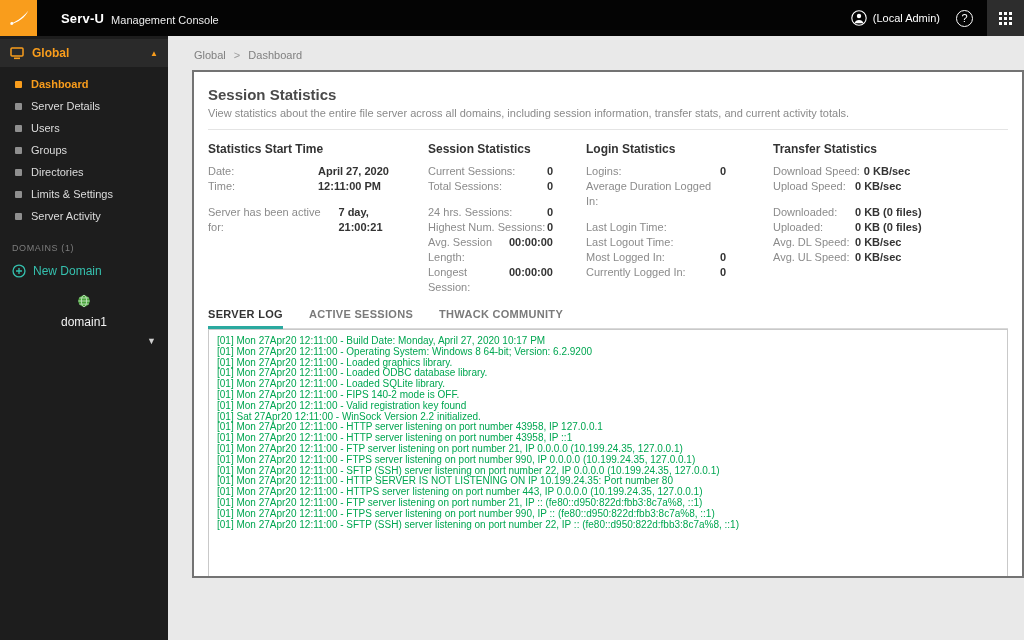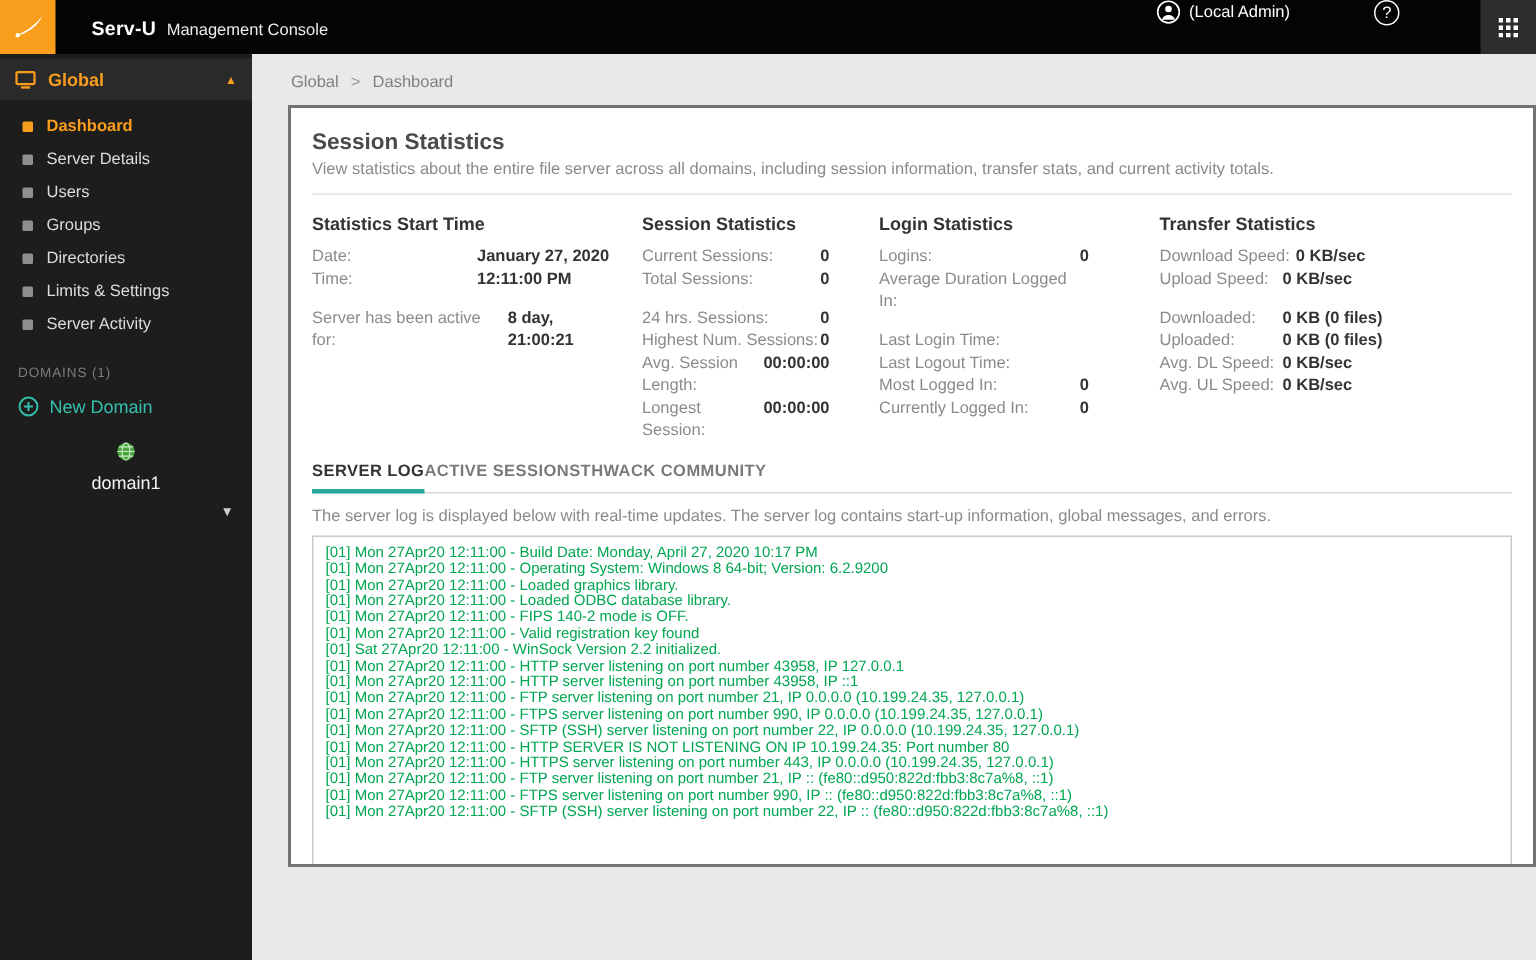--- a/index.html
+++ b/index.html
@@ -6,21 +6,21 @@
   html,body { width:1024px; height:640px; overflow:hidden; }
   body { font-family: "Liberation Sans", sans-serif; background:#e9e9e9; }
   .screen { position:relative; width:1024px; height:640px; overflow:hidden; }
 
   
   .topbar { position:absolute; top:0; left:0; width:1024px; height:36px; background:#040404; display:flex; align-items:center; z-index:5; }
   .logo { width:37px; height:36px; background:#f99d1c; display:flex; align-items:center; justify-content:center; cursor:pointer; }
   .brand { margin-left:24px; color:#fff; display:flex; align-items:flex-end; }
   .brand-name { font-size:13px; font-weight:bold; letter-spacing:.2px; }
   .brand-sub { font-size:11px; margin-left:7px; opacity:.92; }
-  .topbar-right { margin-left:auto; display:flex; align-items:flex-start; height:100%;gap:40px; }
+  .topbar-right { margin-left:auto; display:flex; align-items:center; height:100%; }
   .user-menu { display:flex; align-items:center; gap:6px; color:#fff; font-size:11px; margin-right:16px; cursor:pointer; }
   .help-btn { width:17px; height:17px; border:1px solid #fff; border-radius:50%; color:#fff; font-size:11px; display:flex; align-items:center; justify-content:center; margin-right:14px; cursor:pointer; }
   .apps-btn { width:37px; height:36px; background:#2d2d2d; display:flex; align-items:center; justify-content:center; cursor:pointer; }
 
   
   .sidebar { position:absolute; top:36px; left:0; width:168px; height:604px; background:#1d1d1d; }
   .global-row { height:28px; margin-top:3px; display:flex; align-items:center; gap:8px; padding:0 10px; background:#2a2a2a; color:#f99d1c; font-size:12px; font-weight:bold; cursor:pointer; }
   .global-row .chev { margin-left:auto; font-size:8px; color:#f99d1c; }
   .nav { display:block; padding-top:6px; }
   .nav-item { height:22px; display:flex; align-items:center; gap:9px; padding-left:15px; color:#dcdcdc; font-size:11px; cursor:pointer; }
@@ -49,21 +49,21 @@
   .stat-row .label { color:#8b8b8b; }
   .stat-row .value { color:#333; font-weight:bold; }
   .stat-col.c1 { width:205px; margin-right:15px; }
   .stat-col.c1 .label { min-width:110px; padding-right:4px; }
   .stat-col.c2 { width:125px; margin-right:33px; }
   .stat-col.c2 .stat-row, .stat-col.c3 .stat-row { justify-content:space-between; }
   .stat-col.c3 { width:140px; margin-right:47px; }
   .stat-col.c4 { flex:1; }
   .stat-col.c4 .label { min-width:82px; padding-right:4px; }
 
-  .tabs { display:flex; margin-top:13px; border-bottom:1px solid #d9d9d9; }
+  .tabs { display:flex; gap:26px; margin-top:13px; border-bottom:1px solid #d9d9d9; }
   .tab { font-size:11px; font-weight:bold; color:#7a7a7a; letter-spacing:.3px; padding-bottom:6px; border-bottom:3px solid transparent; margin-bottom:-1px; cursor:pointer; }
   .tab.active { color:#333; border-bottom-color:#2aa99f; }
 
   .log-intro { font-size:11px; color:#8a8a8a; margin:9px 0 7px 0; }
   .log-box { border:1px solid #c9c9c9; height:250px; padding:6px 8px; overflow:hidden; }
   .log-line { font-size:10px; line-height:10.8px; color:#00a651; white-space:pre; }
 </style>
 </head>
 <body>
 
@@ -178,31 +178,31 @@
     <section class="card">
       <h1 class="panel-title">Session Statistics</h1>
       <p class="panel-desc">View statistics about the entire file server across all domains, including session information, transfer stats, and current activity totals.</p>
 
       <div class="stats" id="stats">
           <div class="stat-col c1">
             <div class="col-title">Statistics Start Time</div>
             <div class="stat-group">
               <div class="stat-row">
                 <span class="label">Date:</span>
-                <span class="value">January 27, 2020</span>
+                <span class="value">April 27, 2020</span>
               </div>
               <div class="stat-row">
                 <span class="label">Time:</span>
                 <span class="value">12:11:00 PM</span>
               </div>
             </div>
             <div class="stat-group">
               <div class="stat-row">
                 <span class="label">Server has been active for:</span>
-                <span class="value">8 day, 21:00:21</span>
+                <span class="value">7 day, 21:00:21</span>
               </div>
             </div>
           </div>
           <div class="stat-col c2">
             <div class="col-title">Session Statistics</div>
             <div class="stat-group">
               <div class="stat-row">
                 <span class="label">Current Sessions:</span>
                 <span class="value">0</span>
               </div>
@@ -293,27 +293,27 @@
             </div>
           </div>
         </div>
 
       <div class="tabs" id="tabs">
           <div class="tab active">SERVER LOG</div>
           <div class="tab">ACTIVE SESSIONS</div>
           <div class="tab">THWACK COMMUNITY</div>
         </div>
 
-      <p class="log-intro">The server log is displayed below with real-time updates. The server log contains start-up information, global messages, and errors.</p>
 
       <div class="log-box" id="logbox">
           <div class="log-line">[01] Mon 27Apr20 12:11:00 - Build Date: Monday, April 27, 2020 10:17 PM</div>
           <div class="log-line">[01] Mon 27Apr20 12:11:00 - Operating System: Windows 8 64-bit; Version: 6.2.9200</div>
           <div class="log-line">[01] Mon 27Apr20 12:11:00 - Loaded graphics library.</div>
           <div class="log-line">[01] Mon 27Apr20 12:11:00 - Loaded ODBC database library.</div>
+          <div class="log-line">[01] Mon 27Apr20 12:11:00 - Loaded SQLite library.</div>
           <div class="log-line">[01] Mon 27Apr20 12:11:00 - FIPS 140-2 mode is OFF.</div>
           <div class="log-line">[01] Mon 27Apr20 12:11:00 - Valid registration key found</div>
           <div class="log-line">[01] Sat 27Apr20 12:11:00 - WinSock Version 2.2 initialized.</div>
           <div class="log-line">[01] Mon 27Apr20 12:11:00 - HTTP server listening on port number 43958, IP 127.0.0.1</div>
           <div class="log-line">[01] Mon 27Apr20 12:11:00 - HTTP server listening on port number 43958, IP ::1</div>
           <div class="log-line">[01] Mon 27Apr20 12:11:00 - FTP server listening on port number 21, IP 0.0.0.0 (10.199.24.35, 127.0.0.1)</div>
           <div class="log-line">[01] Mon 27Apr20 12:11:00 - FTPS server listening on port number 990, IP 0.0.0.0 (10.199.24.35, 127.0.0.1)</div>
           <div class="log-line">[01] Mon 27Apr20 12:11:00 - SFTP (SSH) server listening on port number 22, IP 0.0.0.0 (10.199.24.35, 127.0.0.1)</div>
           <div class="log-line">[01] Mon 27Apr20 12:11:00 - HTTP SERVER IS NOT LISTENING ON IP 10.199.24.35: Port number 80</div>
           <div class="log-line">[01] Mon 27Apr20 12:11:00 - HTTPS server listening on port number 443, IP 0.0.0.0 (10.199.24.35, 127.0.0.1)</div>

